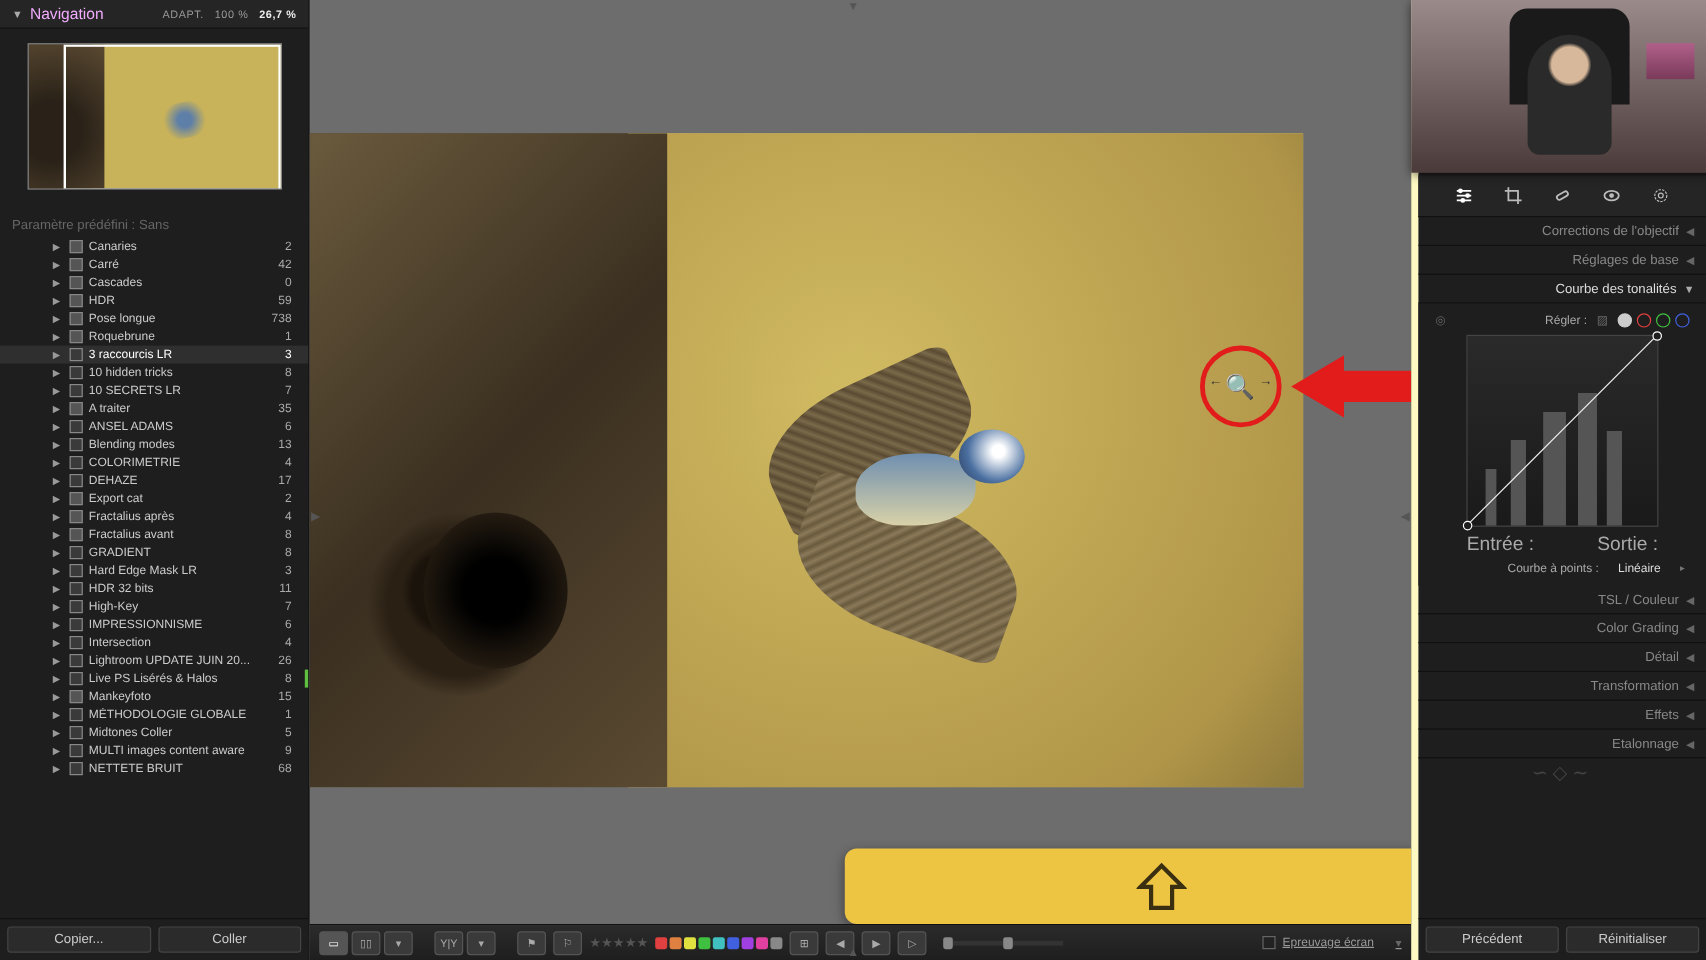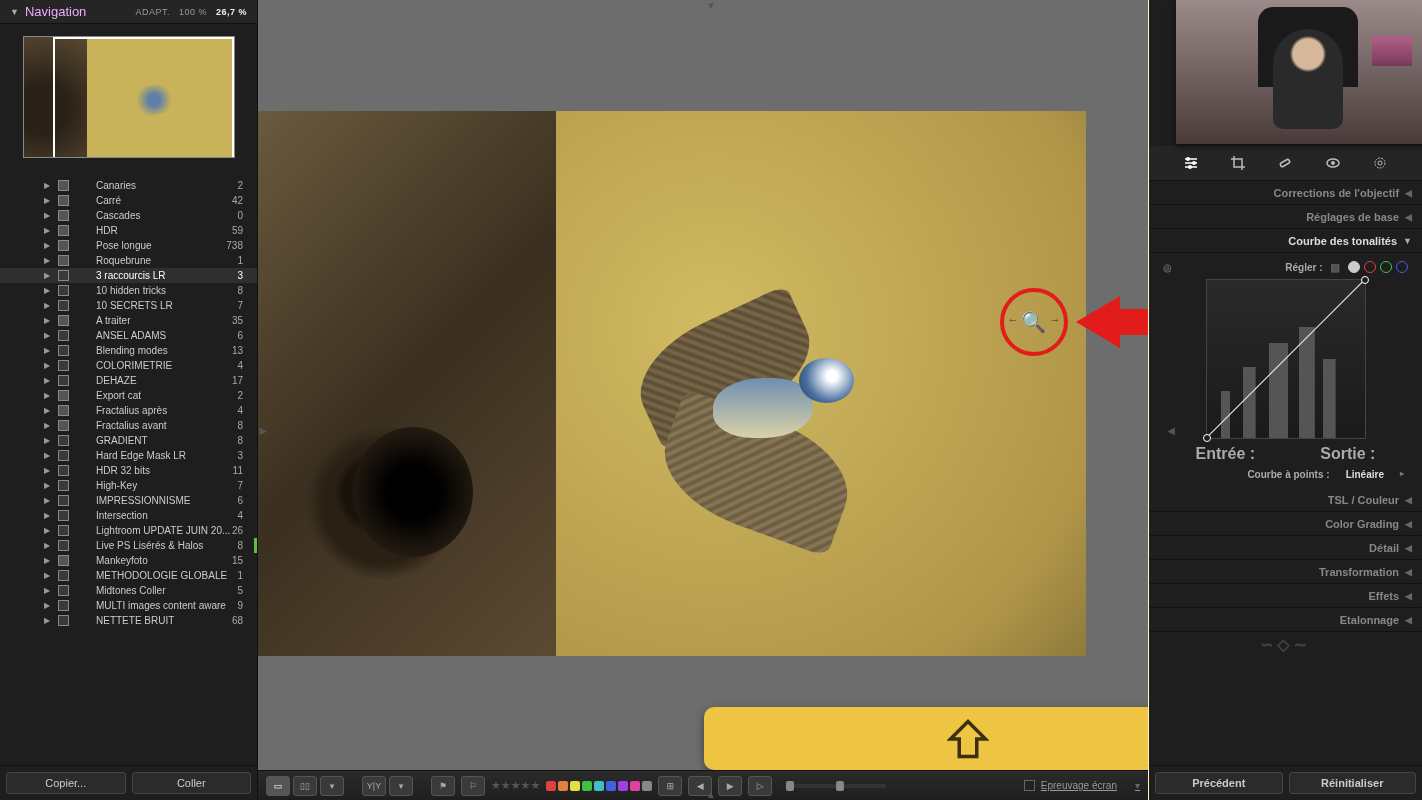--- a/index.html
+++ b/index.html
@@ -23,21 +23,21 @@
 
 .preset-row { padding: 4px 10px; background: #1e1e1e; color: #666; font-size: 11px; }
 .qty-row { display: flex; align-items: center; padding: 2px 10px 6px; color:#555; font-size: 11px; }
 .qty-row .slider { flex: 1; height: 4px; background: #333; margin: 0 8px; position: relative; border-radius: 2px; }
 .qty-row .slider .thumb { position: absolute; left: 55%; top: -3px; width: 10px; height: 10px; background: #777; border-radius: 2px; }
 
 .folder-list { flex: 1; overflow: hidden; }
 .folder-item { display: flex; align-items: center; height: 15px; padding: 0 8px 0 40px; position: relative; font-size: 10px; color: #ccc; }
 .folder-item .tri { position: absolute; left: 44px; font-size: 8px; color: #999; }
 .folder-item .chk { position: absolute; left: 58px; width: 11px; height: 11px; background: #555; border: 1px solid #888; }
-.folder-item .name { margin-left: 56px; flex: 1; white-space: nowrap; overflow:hidden; text-overflow:ellipsis;}
+.folder-item .name { margin-left: 34px; flex: 1; white-space: nowrap; overflow:hidden; text-overflow:ellipsis;}
 .folder-item .count { color: #aaa; padding-right: 6px; }
 .folder-item.selected { background: #2f2f2f; color: #fff; }
 .folder-item.selected .count { color: #fff; }
 .folder-item.green-mark::after{content:"";position:absolute;right:0;top:0;bottom:0;width:3px;background:#5fbf3f;}
 .folder-item.gray-folder .chk{background:#3a3a3a;}
 
 .left-footer { display: flex; gap: 6px; padding: 6px; background: #1e1e1e; border-top: 1px solid #111; }
 .left-footer .btn { flex: 1; height: 22px; background: #2b2b2b; border: 1px solid #444; color: #ccc; display: flex; align-items: center; justify-content: center; font-size: 11px; border-radius: 3px; }
 
 
@@ -78,21 +78,21 @@
 .stars{display:flex;gap:1px;color:#555;font-size:11px;}
 .color-swatches{display:flex;gap:2px;}
 .cs{width:10px;height:10px;border-radius:2px;}
 .proof{margin-left:auto;display:flex;align-items:center;gap:6px;color:#999;font-size:10px;text-decoration:underline;}
 .proof .chk{width:11px;height:11px;border:1px solid #666;background:#222;}
 .thumb-slider{width:100px;height:4px;background:#333;position:relative;margin:0 8px;}
 .thumb-slider .h1{position:absolute;left:0;top:-3px;width:8px;height:10px;background:#888;border-radius:2px;}
 .thumb-slider .h2{position:absolute;left:50%;top:-3px;width:8px;height:10px;background:#888;border-radius:2px;}
 
 
-.right-panel { width: 274px; background: #1e1e1e; border-left: 1px solid #fef9c3; display: flex; flex-direction: column; position: relative; font-weight: bold; }
+.right-panel { width: 246px; background: #1e1e1e; border-left: 6px solid #fef9c3; display: flex; flex-direction: column; position: relative; }
 .webcam{position:absolute;right:0;top:0;width:256px;height:144px;background:linear-gradient(#9a8a8a,#4a3a3a);z-index:10;overflow:hidden;box-shadow:0 2px 8px rgba(0,0,0,0.6);transform:translateX(10px);}
 .webcam .person{position:absolute;left:38%;top:20%;width:70px;height:100px;background:radial-gradient(circle at 50% 25%,#d8b89a 18%,#2a2a2a 22%);border-radius:35px 35px 10px 10px;}
 .webcam .chair{position:absolute;left:32%;top:5%;width:100px;height:80px;background:#1a1a1a;border-radius:15px 15px 0 0;}
 .webcam .frame{position:absolute;right:8%;top:25%;width:40px;height:30px;background:linear-gradient(#b0608a,#7a3a5a);}
 
 .right-content{margin-top:146px;display:flex;flex-direction:column;flex:1;}
 .tool-icons{display:flex;justify-content:space-around;padding:6px 18px;background:#252525;border-bottom:1px solid #111;}
 .tool-icons .ti{width:22px;height:22px;display:flex;align-items:center;justify-content:center;color:#bbb;font-size:14px;}
 .tool-icons .ti.sel{color:#fff;}
 
@@ -146,20 +146,24 @@
         <span>100 %</span>&nbsp;&nbsp;
         <span class="sel">26,7 %</span>
       </span>
     </div>
     <div class="nav-thumb-wrap">
       <div class="nav-thumb">
         <div class="bird"></div>
           <div class="crop"></div>
       </div>
     </div>
+    <div class="preset-row">
+      <span>Paramètre prédéfini :</span>
+      <span>Sans</span>
+    </div>
 
     <div class="folder-list" id="folder-list">
         <div class="folder-item">
           <span class="tri">▶</span>
           <span class="chk"></span>
           <span class="name">Canaries</span>
           <span class="count">2</span>
         </div>
         <div class="folder-item">
           <span class="tri">▶</span>

